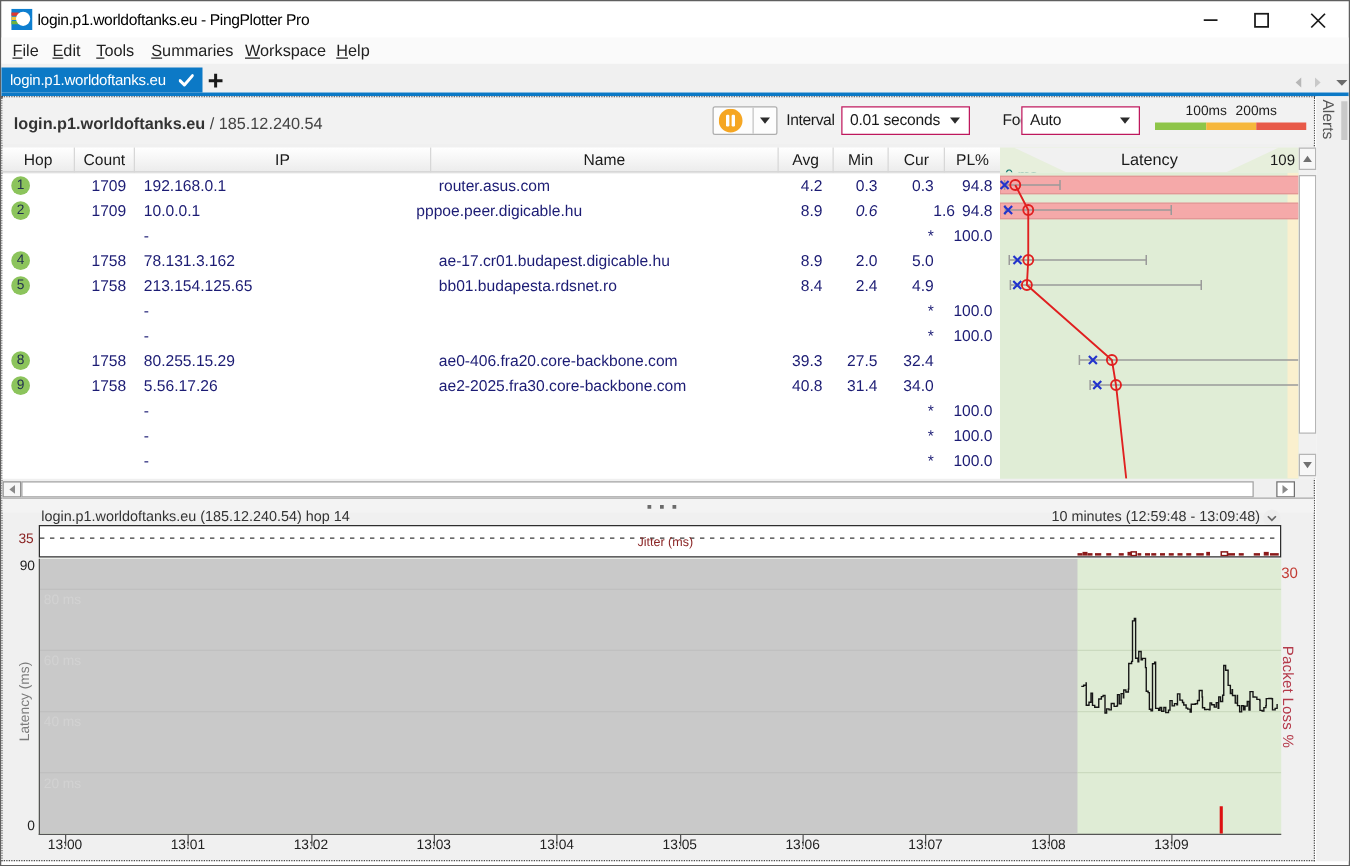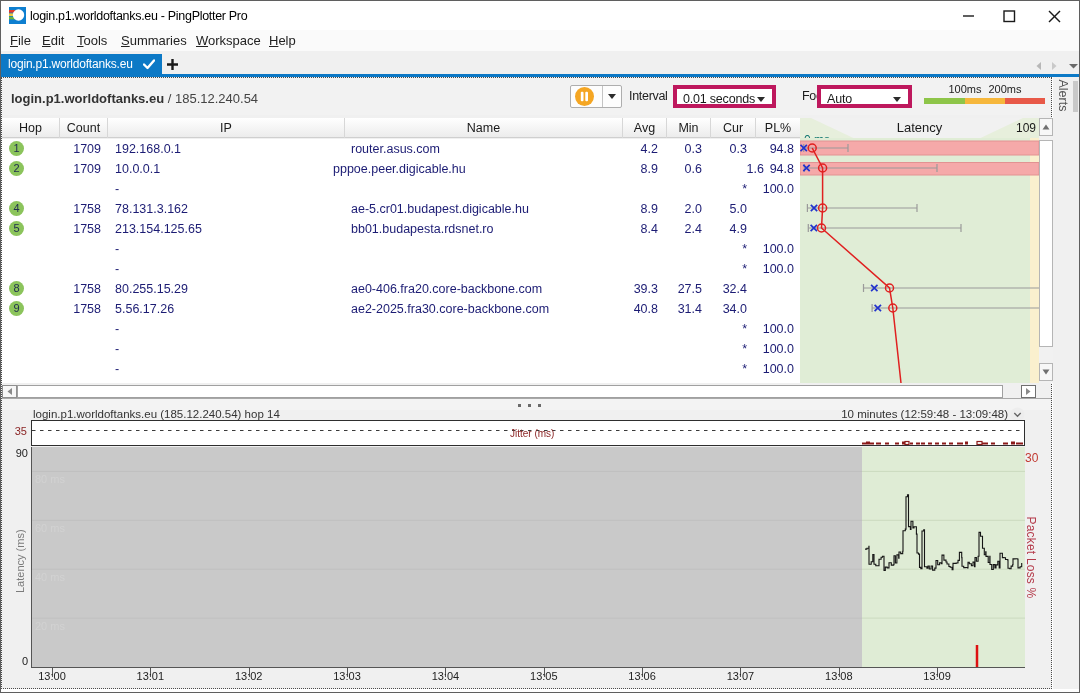--- a/index.html
+++ b/index.html
@@ -13,21 +13,21 @@
 .mi u { text-decoration:underline; }
 #tabrow { left:0; top:50px; width:1078px; height:23px; background:#f0f0f0; }
 #tab1 { position:absolute; left:0; top:3px; width:161px; height:20px; background:#0c79c6; color:#fff; font-size:12px; line-height:20px; letter-spacing:-0.2px; }
 #bluestrip { left:0; top:73px; width:1078px; height:3px; background:#0c79c6; }
 #content { left:0px; top:76px; width:1051px; height:612px; border:1px dotted #4b4b4b; background:#f0f0f0; }
 #hostbar { left:0px; top:0px; width:1049px; height:37px; background:#f2f2f2; }
 #hosttxt { left:9px; top:2px; height:37px; line-height:37px; font-size:13px; color:#444; }
 #pausebtn { left:568px; top:7px; width:52px; height:23px; background:#fdfdfd; border:1px solid #aeaeae; border-radius:2px; }
 .ddarrow { width:0; height:0; border-left:4px solid transparent; border-right:4px solid transparent; border-top:5px solid #2b2b2b; }
 .lbl { font-size:13px; color:#1c1c1c; height:23px; line-height:23px; top:7px; }
-.combo { top:7px; height:23px; background:#fff; border:4px solid #be185d; font-size:12.5px; color:#1a1a1a; line-height:21px; letter-spacing:-0.2px; }
+.combo { top:7px; height:23px; background:#fff; border:1px solid #be185d; font-size:12.5px; color:#1a1a1a; line-height:21px; letter-spacing:-0.2px; }
 .legseg { top:20px; height:6px; }
 .leglab { top:5px; font-size:11px; color:#1c1c1c; width:44px; text-align:center; }
 #thead { left:0px; top:40px; width:798px; height:20px; background:linear-gradient(#ffffff,#ececec); border-bottom:1px solid #cfcfcf; }
 .th { position:absolute; top:0; height:20px; line-height:20px; font-size:12.5px; color:#1a1a1a; text-align:center; border-right:1px solid #d7d7d7; }
 #tbody { left:0px; top:61px; width:798px; height:244px; background:#fff; }
 .row { position:absolute; left:0; width:798px; height:20px; font-size:12.5px; color:#1c1c74; }
 .hopc { position:absolute; left:7px; top:2px; width:15px; height:15px; border-radius:50%; background:#8cc45c; color:#22304f; font-size:11px; line-height:15px; text-align:center; }
 .cell { position:absolute; top:0; height:20px; line-height:20px; }
 .r { text-align:right; }
 #lathead { left:798px; top:40px; width:239px; height:20px; background:#e7efdc; overflow:hidden; }
@@ -137,34 +137,34 @@
           <div class="cell r" style="left:650px; width:50px;">0.3</div>
           <div class="cell r" style="left:695px; width:50px;">0.3</div>
           <div class="cell r" style="left:740px; width:52px;">94.8</div>
         </div>
       <div class="row" style="top:20px;">
           <div class="hopc">2</div>
           <div class="cell r" style="left:40px; width:59px;">1709</div>
           <div class="cell" style="left:113px;">10.0.0.1</div>
           <div class="cell" style="left:331px;">pppoe.peer.digicable.hu</div>
           <div class="cell r" style="left:600px; width:56px;">8.9</div>
-          <div class="cell r" style="left:650px; width:50px;">0.6</div>
+          <div class="cell r" style="left:650px; width:50px;font-style:italic;">0.6</div>
           <div class="cell r" style="left:712px; width:50px;">1.6</div>
           <div class="cell r" style="left:740px; width:52px;">94.8</div>
         </div>
       <div class="row" style="top:40px;">
           <div class="cell" style="left:113px;">-</div>
           <div class="cell r" style="left:695px; width:50px;">*</div>
           <div class="cell r" style="left:740px; width:52px;">100.0</div>
         </div>
       <div class="row" style="top:60px;">
           <div class="hopc">4</div>
           <div class="cell r" style="left:40px; width:59px;">1758</div>
           <div class="cell" style="left:113px;">78.131.3.162</div>
-          <div class="cell" style="left:349px;">ae-5.cr01.budapest.digicable.hu</div>
+          <div class="cell" style="left:349px;">ae-17.cr01.budapest.digicable.hu</div>
           <div class="cell r" style="left:600px; width:56px;">8.9</div>
           <div class="cell r" style="left:650px; width:50px;">2.0</div>
           <div class="cell r" style="left:695px; width:50px;">5.0</div>
         </div>
       <div class="row" style="top:80px;">
           <div class="hopc">5</div>
           <div class="cell r" style="left:40px; width:59px;">1758</div>
           <div class="cell" style="left:113px;">213.154.125.65</div>
           <div class="cell" style="left:349px;">bb01.budapesta.rdsnet.ro</div>
           <div class="cell r" style="left:600px; width:56px;">8.4</div>

